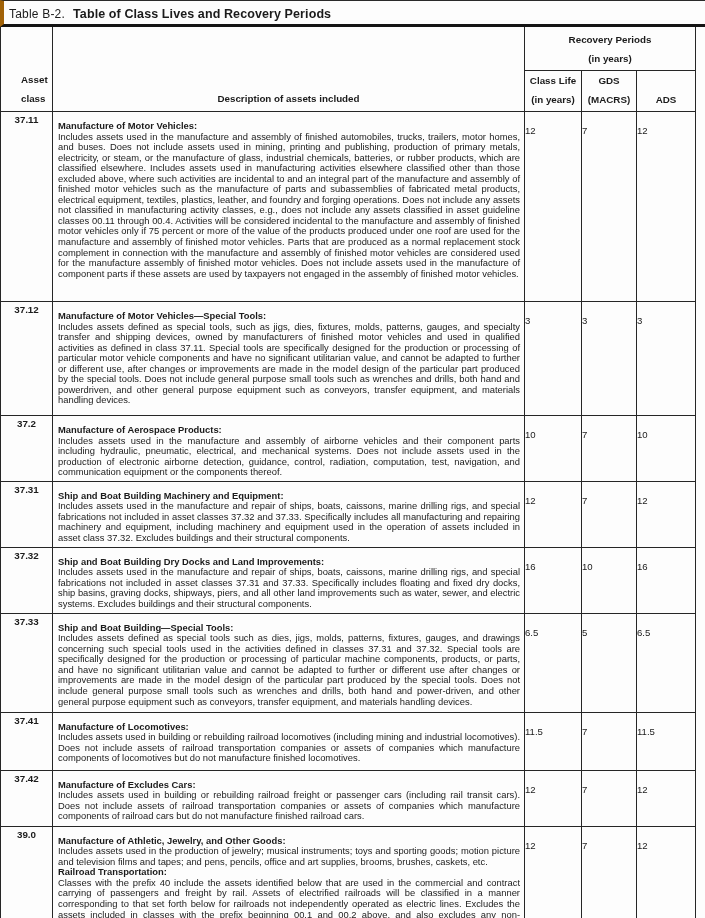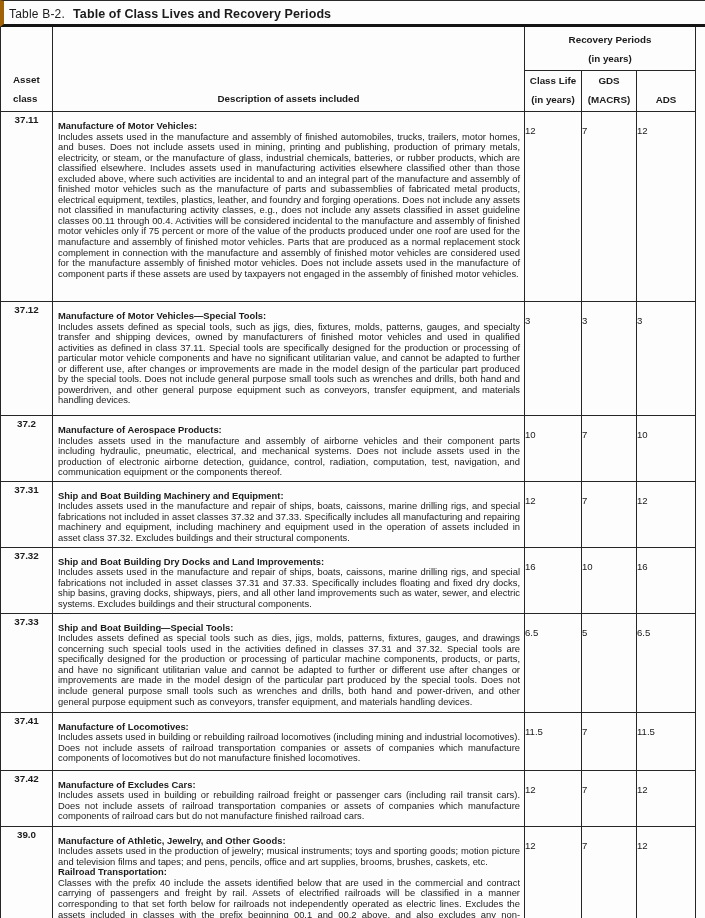--- a/index.html
+++ b/index.html
@@ -46,21 +46,21 @@
   .tbl thead th {
     font-size: 9.8px;
     line-height: 19px;
     font-weight: bold;
     white-space: pre-line;
   }
   th.h-asset {
     vertical-align: bottom;
     text-align: left;
     font-weight: normal;
-    padding: 0 0 3px 12px;
+    padding: 0 0 3px 20px;
   }
   th.h-desc {
     vertical-align: bottom;
     text-align: center;
     padding: 0 0 3px 0;
   }
   th.h-group {
     text-align: center;
     vertical-align: top;
     padding: 3px 0 2px 0;

